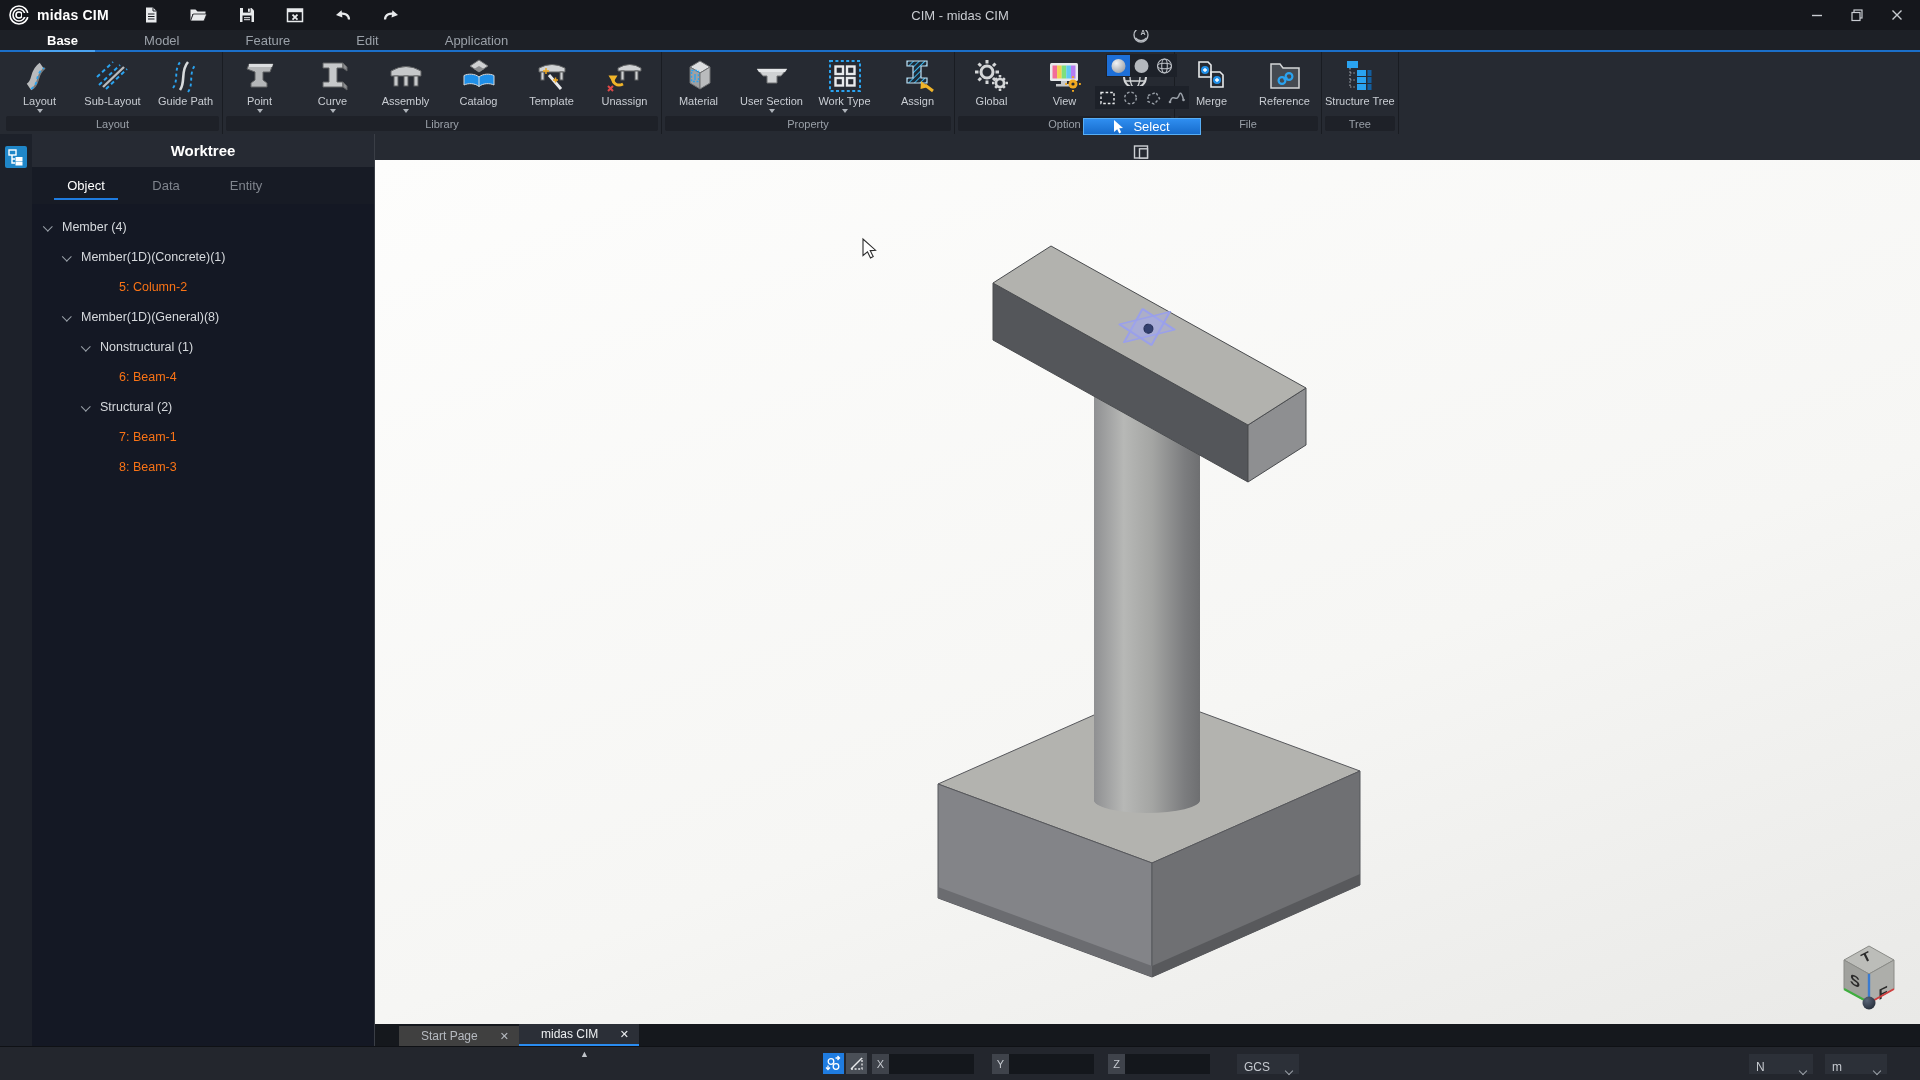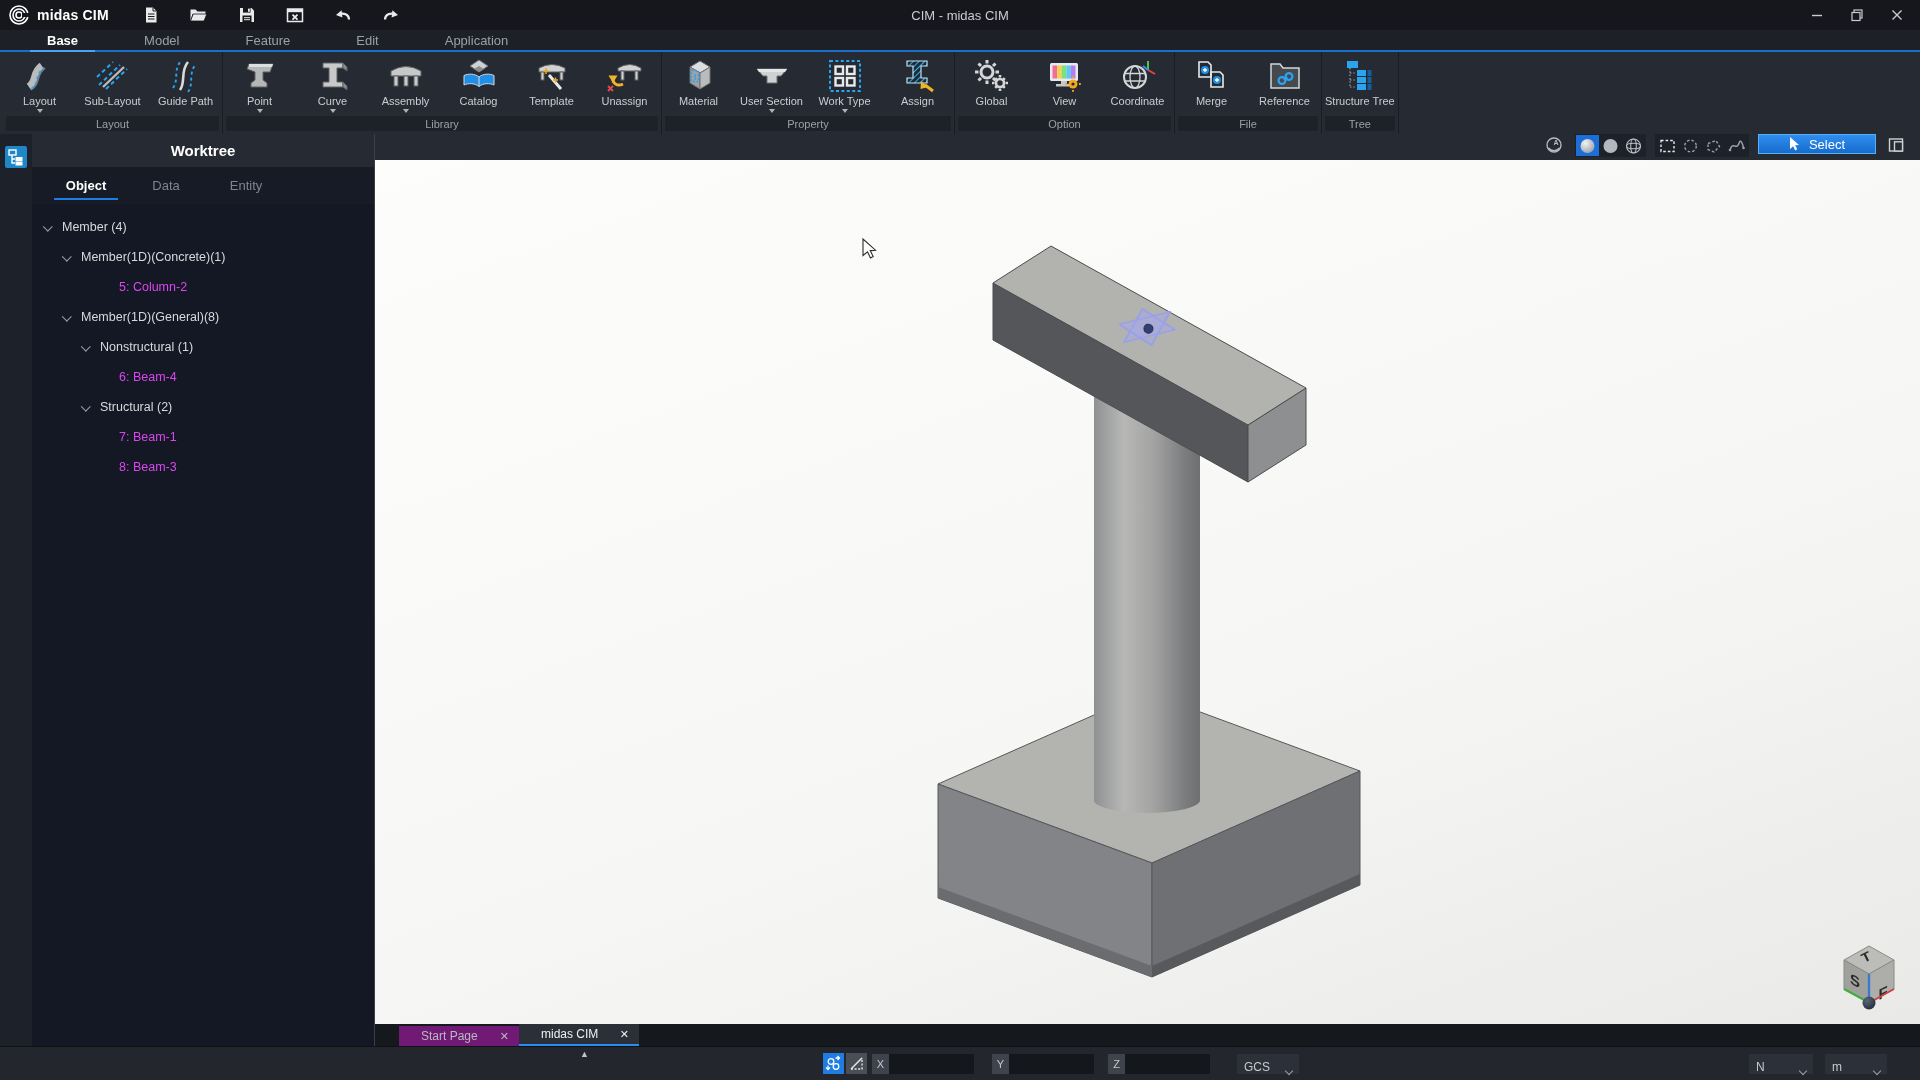--- a/index.html
+++ b/index.html
@@ -37,49 +37,49 @@
     color:#9aa0a8; font-size:11px; display:flex; align-items:center; justify-content:center; }
 
   
   .main { display:flex; height:912px; }
   .dock { width:32px; background:#1d212a; padding-top:12px; display:flex; flex-direction:column; align-items:center; }
   .sidepanel { width:342px; background:#141824; display:flex; flex-direction:column; }
   .panel-header { height:33px; background:#262a33; color:#fff; font-weight:bold; font-size:15px;
     display:flex; align-items:center; justify-content:center; }
   .panel-tabs { height:37px; background:#171b25; display:flex; align-items:stretch; padding-left:14px; }
   .ptab { width:80px; display:flex; align-items:center; justify-content:center; font-size:13px; color:#7f848d; position:relative; }
-  .ptab.active { color:#ffffff; font-weight:bold; }
+  .ptab.active { color:#ffffff; font-weight:normal; }
   .ptab.active::after { content:''; position:absolute; left:8px; right:8px; bottom:4px; height:2px; background:#1f7ce0; }
   .tree { flex:1; padding-top:8px; overflow:hidden; }
   .tnode { height:30px; display:flex; align-items:center; font-size:12.5px; color:#d6d9dd; }
-  .tnode.leaf { color:#d946ef; }
+  .tnode.leaf { color:#f97316; }
   .chevbox { width:17px; display:flex; justify-content:flex-start; }
   .chev { width:7px; height:7px; border-left:1.6px solid #9aa0a8; border-bottom:1.6px solid #9aa0a8;
     transform:rotate(-45deg) translateY(-1px); }
 
   
   .viewport { flex:1; display:flex; flex-direction:column; border-left:1px solid #3a3e46; }
-  .vtoolbar { height:26px; background:#262a32; display:flex; align-items:flex-start; justify-content:flex-end;
-    gap:9px; padding-right:12px; }
+  .vtoolbar { height:26px; background:#262a32; display:flex; align-items:center; justify-content:flex-end;
+    gap:9px; padding-right:12px;flex-direction:column; }
   .vt-single { display:flex; }
   .vt-box { display:flex; background:#1d2129; padding:1px; }
   .vt-icon { width:23px; height:21px; display:flex; align-items:center; justify-content:center; }
   .vt-icon.active { background:#1d6fd8; }
   .select-btn { width:118px; height:20px; background:linear-gradient(#2f8ef0,#176ccc); border:1px solid #58aef5;
     color:#fff; font-size:13px; display:flex; align-items:center; justify-content:center; gap:9px; }
   .canvas { flex:1; position:relative; overflow:hidden;
     background:linear-gradient(160deg,#fdfdfc 0%,#f6f6f4 60%,#e9e9e7 100%); }
   .canvas svg.scene { position:absolute; left:0; top:0; }
   .navcube { position:absolute; left:1464px; top:782px; }
 
   .tabbar { height:22px; background:#15181d; display:flex; align-items:flex-end; padding-left:24px; }
   .dtab { height:20px; display:flex; align-items:center; justify-content:space-between; padding:0 10px 0 22px;
     font-size:12px; width:120px; }
   .dtab .dx { color:inherit; font-size:11px; padding-left:8px; }
-  .dtab.inactive { background:#701a75; color:#b6bac0; }
+  .dtab.inactive { background:#404040; color:#b6bac0; }
   .dtab.active { background:#2b2f37; color:#eef0f2; border-bottom:2px solid #2a8cf0; height:22px; }
 
   
   .statusbar { height:34px; background:#23262d; border-top:1px solid #0f1115; position:relative; }
   .sb-expander { position:absolute; left:580px; top:2px; color:#c0c4ca; font-size:9px; }
   .sb-icon { position:absolute; top:6px; width:21px; height:21px; display:flex; align-items:center; justify-content:center; }
   .sb-icon.blue { background:#1f7ce0; }
   .sb-icon.gray { background:#4a4f57; }
   .sb-label { position:absolute; top:7px; width:17px; height:20px; background:#3f434b; color:#c6cad0;
     font-size:11px; display:flex; align-items:center; justify-content:center; }

